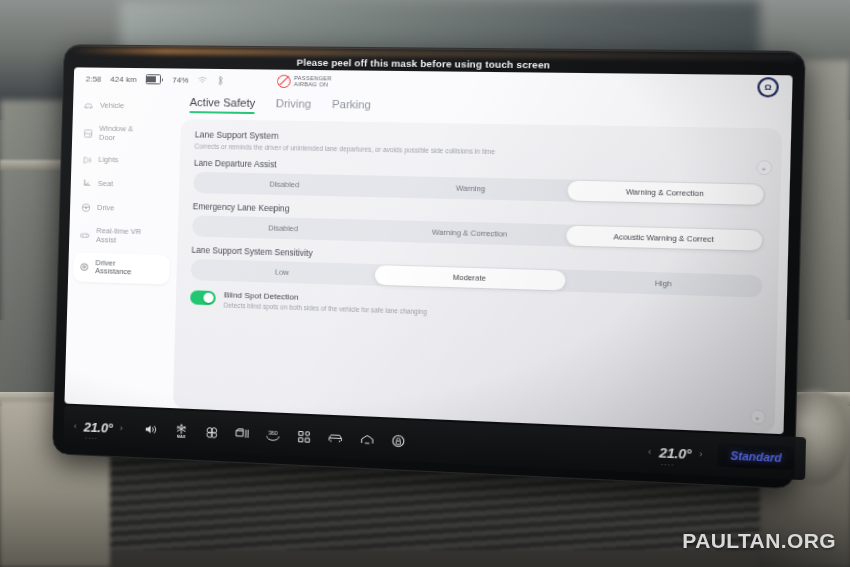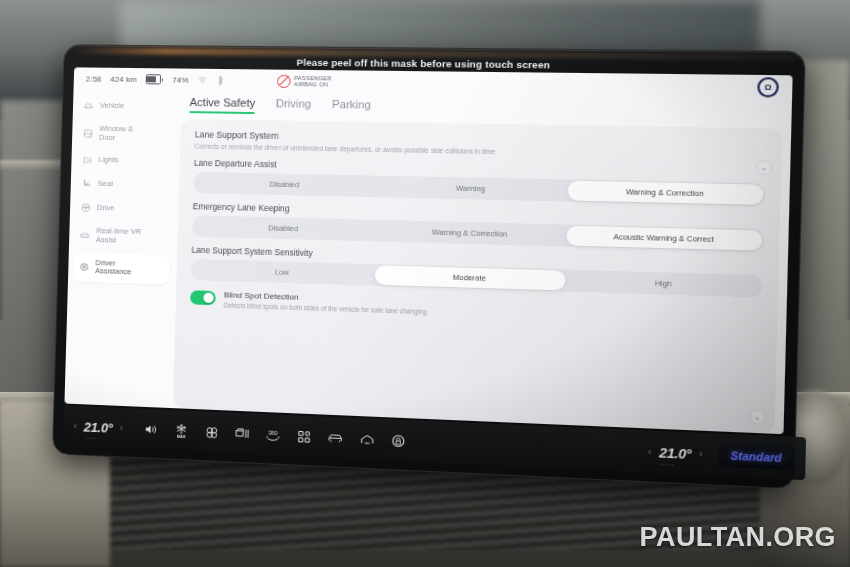--- a/index.html
+++ b/index.html
@@ -163,21 +163,21 @@
   
   #sheen{position:absolute;left:11px;top:23px;width:678px;height:336px;pointer-events:none;
     background:linear-gradient(118deg,rgba(255,255,255,.22) 0%,rgba(255,255,255,.04) 22%,
       rgba(255,255,255,0) 45%,rgba(0,0,0,.05) 78%,rgba(0,0,0,.13) 100%);
     border-radius:4px;}
   #vignette{position:absolute;inset:0;pointer-events:none;border-radius:16px;
     background:radial-gradient(ellipse at 30% 35%,rgba(255,255,255,.05) 0%,rgba(0,0,0,0) 55%,rgba(0,0,0,.22) 100%);}
 
   
   #watermark{position:absolute;right:14px;bottom:14px;color:#e7e7e7;
-    font-size:27px;font-weight:bold;letter-spacing:.4px;opacity:.92;
+    font-size:21px;font-weight:bold;letter-spacing:.4px;opacity:.92;
     text-shadow:0 1px 3px rgba(0,0,0,.6);}
 
   svg{display:block;}
 </style>
 </head>
 <body>
 
 <div id="backdrop">
   <div class="bg-layer bg-top"></div>
   <div class="bg-layer bg-windshield"></div>

